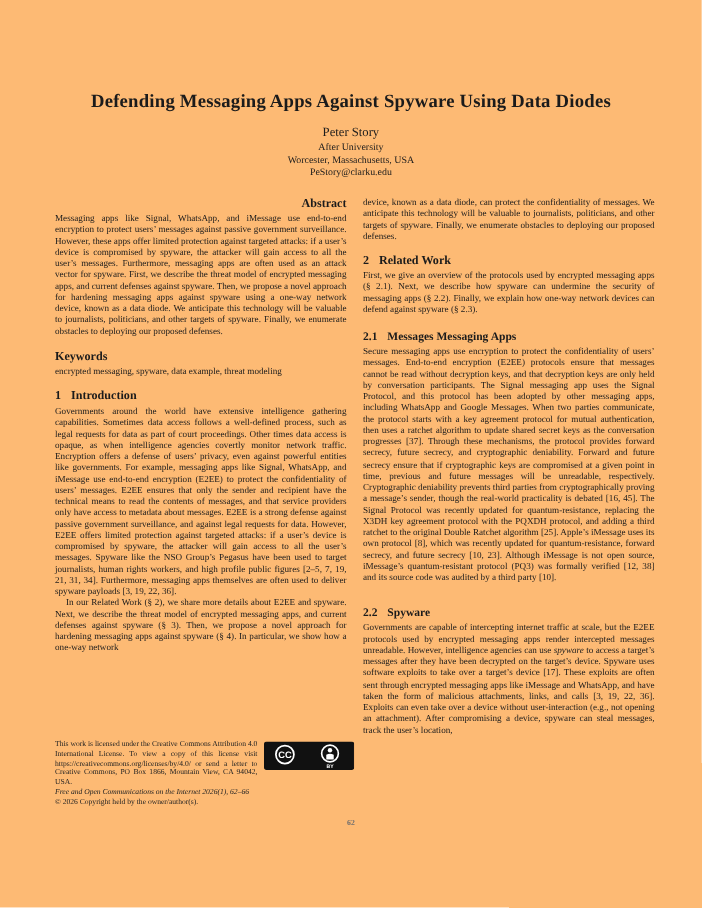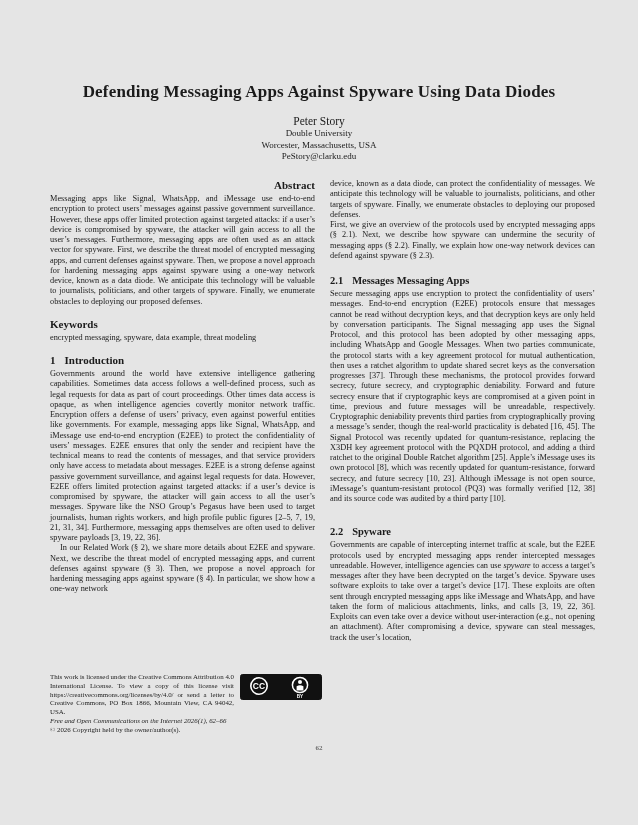--- a/index.html
+++ b/index.html
@@ -1,17 +1,17 @@
 <!DOCTYPE html>
 <html><head>
 <meta charset="utf-8">
 <style>
   html,body { margin:0; padding:0; background:#ffffff; }
   .page {
-    position:relative; width:638px; height:825px; background:#e5e5e5;
+    position:relative; width:638px; height:825px; background:#fdba74;
     font-family:"Liberation Serif","DejaVu Serif",serif; color:#1b1b1b;
     overflow:hidden;
   }
   .title-block { position:absolute; top:82px; left:30px; right:30px; text-align:center; }
   .paper-title { font-size:17px; font-weight:bold; letter-spacing:0.2px; margin:0 0 13px 0; }
   .author-name { font-size:11.5px; margin:11px 0 1px 0; }
   .author-line { font-size:9px; line-height:11.5px; margin:0; }
   .col { position:absolute; top:179px; width:265px; }
   .col-left  { left:50px; }
   .col-right { left:330px; }
@@ -36,21 +36,21 @@
   }
 </style>
 </head>
 <body>
 
 <div class="page">
 
   <div class="title-block">
     <h1 class="paper-title">Defending Messaging Apps Against Spyware Using Data Diodes</h1>
     <p class="author-name">Peter Story</p>
-    <p class="author-line">Double University</p>
+    <p class="author-line">After University</p>
     <p class="author-line">Worcester, Massachusetts, USA</p>
     <p class="author-line">PeStory@clarku.edu</p>
   </div>
 
   <div class="col col-left">
     <div class="sec-head">Abstract</div>
     <p class="body-text">Messaging apps like Signal, WhatsApp, and iMessage use end-to-end encryption to protect users’ messages against passive government surveillance. However, these apps offer limited protection against targeted attacks: if a user’s device is compromised by spyware, the attacker will gain access to all the user’s messages. Furthermore, messaging apps are often used as an attack vector for spyware. First, we describe the threat model of encrypted messaging apps, and current defenses against spyware. Then, we propose a novel approach for hardening messaging apps against spyware using a one-way network device, known as a data diode. We anticipate this technology will be valuable to journalists, politicians, and other targets of spyware. Finally, we enumerate obstacles to deploying our proposed defenses.</p>
 
     <div class="sec-head">Keywords</div>
     <p class="body-text">encrypted messaging, spyware, data example, threat modeling</p>
@@ -58,20 +58,23 @@
     <div class="sec-head">
       <span class="sec-num">1</span><span>Introduction</span>
     </div>
     <p class="body-text">Governments around the world have extensive intelligence gathering capabilities. Sometimes data access follows a well-defined process, such as legal requests for data as part of court proceedings. Other times data access is opaque, as when intelligence agencies covertly monitor network traffic. Encryption offers a defense of users’ privacy, even against powerful entities like governments. For example, messaging apps like Signal, WhatsApp, and iMessage use end-to-end encryption (E2EE) to protect the confidentiality of users’ messages. E2EE ensures that only the sender and recipient have the technical means to read the contents of messages, and that service providers only have access to metadata about messages. E2EE is a strong defense against passive government surveillance, and against legal requests for data. However, E2EE offers limited protection against targeted attacks: if a user’s device is compromised by spyware, the attacker will gain access to all the user’s messages. Spyware like the NSO Group’s Pegasus have been used to target journalists, human rights workers, and high profile public figures [2–5, 7, 19, 21, 31, 34]. Furthermore, messaging apps themselves are often used to deliver spyware payloads [3, 19, 22, 36].</p>
     <p class="body-text indent">In our Related Work (§ 2), we share more details about E2EE and spyware. Next, we describe the threat model of encrypted messaging apps, and current defenses against spyware (§ 3). Then, we propose a novel approach for hardening messaging apps against spyware (§ 4). In particular, we show how a one-way network</p>
   </div>
 
   <div class="col col-right">
     <p class="body-text">device, known as a data diode, can protect the confidentiality of messages. We anticipate this technology will be valuable to journalists, politicians, and other targets of spyware. Finally, we enumerate obstacles to deploying our proposed defenses.</p>
 
+    <div class="sec-head">
+      <span class="sec-num">2</span><span>Related Work</span>
+    </div>
     <p class="body-text">First, we give an overview of the protocols used by encrypted messaging apps (§ 2.1). Next, we describe how spyware can undermine the security of messaging apps (§ 2.2). Finally, we explain how one-way network devices can defend against spyware (§ 2.3).</p>
 
     <div class="subsec-head">
       <span class="sec-num">2.1</span><span>Messages Messaging Apps</span>
     </div>
     <p class="body-text">Secure messaging apps use encryption to protect the confidentiality of users’ messages. End-to-end encryption (E2EE) protocols ensure that messages cannot be read without decryption keys, and that decryption keys are only held by conversation participants. The Signal messaging app uses the Signal Protocol, and this protocol has been adopted by other messaging apps, including WhatsApp and Google Messages. When two parties communicate, the protocol starts with a key agreement protocol for mutual authentication, then uses a ratchet algorithm to update shared secret keys as the conversation progresses [37]. Through these mechanisms, the protocol provides forward secrecy, future secrecy, and cryptographic deniability. Forward and future secrecy ensure that if cryptographic keys are compromised at a given point in time, previous and future messages will be unreadable, respectively. Cryptographic deniability prevents third parties from cryptographically proving a message’s sender, though the real-world practicality is debated [16, 45]. The Signal Protocol was recently updated for quantum-resistance, replacing the X3DH key agreement protocol with the PQXDH protocol, and adding a third ratchet to the original Double Ratchet algorithm [25]. Apple’s iMessage uses its own protocol [8], which was recently updated for quantum-resistance, forward secrecy, and future secrecy [10, 23]. Although iMessage is not open source, iMessage’s quantum-resistant protocol (PQ3) was formally verified [12, 38] and its source code was audited by a third party [10].</p>
 
     <div class="subsec-head gap-lg">
       <span class="sec-num">2.2</span><span>Spyware</span>
     </div>

